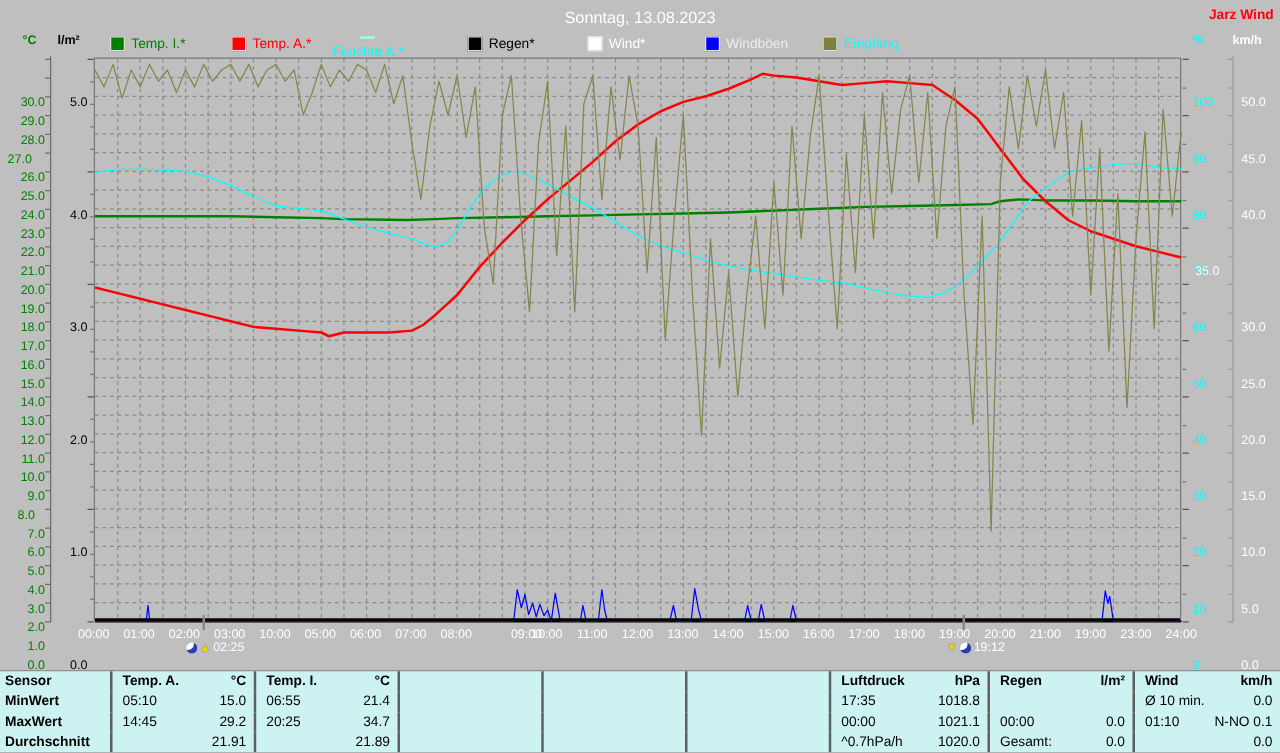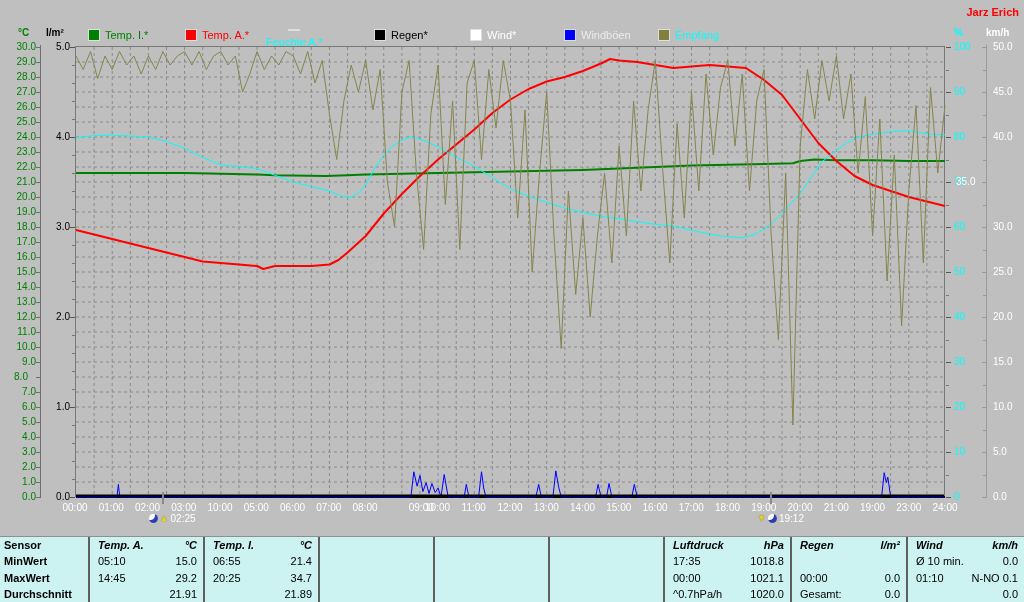--- a/index.html
+++ b/index.html
@@ -1,46 +1,47 @@
 <!DOCTYPE html>
 <html><head>
 <meta charset="utf-8">
 <style>
   html,body{margin:0;padding:0;background:#888;}
   #screen{position:relative;width:1024px;height:602px;background:#bfbfbf;overflow:hidden;
           font-family:"Liberation Sans", sans-serif;}
-  .ticklbl{position:absolute;font-size:10px;line-height:12px;white-space:nowrap;}
+  .ticklbl{position:absolute;font-size:10px;line-height:12px;white-space:nowrap;margin-top:36px;}
   .tick{position:absolute;height:1px;}
   .axisline{position:absolute;width:1px;}
   #title{position:absolute;left:0;top:6px;width:100%;text-align:center;color:#ffffff;font-size:13px;}
   #owner{position:absolute;right:5px;top:6px;color:#ff0000;font-size:11px;font-weight:bold;}
   .axis-head{position:absolute;font-size:10px;font-weight:bold;}
   .legend-item{position:absolute;top:29px;display:flex;align-items:center;gap:5px;height:12px;}
   .swatch{width:10px;height:10px;border:1px solid #dedede;display:inline-block;}
   .legend-label{font-size:11px;line-height:12px;white-space:nowrap;}
   #plot{position:absolute;left:74px;top:44px;width:874px;height:456px;}
   .xlbl{position:absolute;top:502px;width:40px;text-align:center;color:#ffffff;font-size:10px;}
   .marker{position:absolute;top:513px;display:flex;align-items:center;gap:2px;}
   .moon{width:9px;height:9px;border-radius:50%;background:#ffffff;box-shadow:inset -3px -3px 0 #2a3db0;display:inline-block;}
   .m-arrow{color:#f0d400;font-size:9px;line-height:9px;text-shadow:0 0 1px #555;}
   .m-time{color:#ffffff;font-size:10px;}
   .mtick{position:absolute;top:492px;width:2px;height:12px;background:#8a8a8a;}
   #stattable{position:absolute;left:0;top:536px;width:1024px;height:66px;background:#cdf2f2;
              border-top:1px solid #8f8f8f;display:grid;grid-template-rows:repeat(4,16.25px);font-size:11px;color:#000;}
   .trow{display:grid;grid-template-columns:88px 115px 115px 115px 115px 115px 127px 116px 118px;}
   .tcell{display:flex;justify-content:space-between;align-items:center;padding:0 6px 0 8px;overflow:hidden;white-space:nowrap;}
   .tcell.sep{border-left:2px solid #5f5f5f;}
-  .tcell.head{font-weight:bold;font-style:italic;}
+  .tcell.head{font-weight:bold;}
   .rowlab{font-weight:bold;padding:0 2px 0 4px;display:flex;align-items:center;}
 </style>
 </head>
 <body>
 
 <div id="screen">
-  <div id="owner">Jarz Erich</div>
+  <div id="title">Sonntag, 13.08.2023</div>
+  <div id="owner">Jarz Wind</div>
 
   <div class="axis-head" style="left:18px;top:27px;color:#008000;">°C</div>
   <div class="axis-head" style="left:46px;top:27px;color:#000000;">l/m²</div>
   <div class="axis-head" style="left:954px;top:27px;color:#00ffff;">%</div>
   <div class="axis-head" style="left:986px;top:27px;color:#ffffff;">km/h</div>
 
   <div id="legend">
       <div class="legend-item" style="left: 88px;">
         <div class="swatch" style="background: rgb(0, 128, 0);"></div>
         <div class="legend-label" style="color: rgb(0, 128, 0);">Temp. I.*</div>
@@ -120,21 +121,21 @@
       <div class="ticklbl" style="left: 6px; width: 30px; text-align: right; top: 161px; color: rgb(0, 128, 0);">22.0</div>
       <div class="tick" style="left: 36px; width: 4px; top: 167px; background: rgb(110, 110, 110);"></div>
       <div class="ticklbl" style="left: 6px; width: 30px; text-align: right; top: 146px; color: rgb(0, 128, 0);">23.0</div>
       <div class="tick" style="left: 36px; width: 4px; top: 152px; background: rgb(110, 110, 110);"></div>
       <div class="ticklbl" style="left: 6px; width: 30px; text-align: right; top: 131px; color: rgb(0, 128, 0);">24.0</div>
       <div class="tick" style="left: 36px; width: 4px; top: 137px; background: rgb(110, 110, 110);"></div>
       <div class="ticklbl" style="left: 6px; width: 30px; text-align: right; top: 116px; color: rgb(0, 128, 0);">25.0</div>
       <div class="tick" style="left: 36px; width: 4px; top: 122px; background: rgb(110, 110, 110);"></div>
       <div class="ticklbl" style="left: 6px; width: 30px; text-align: right; top: 101px; color: rgb(0, 128, 0);">26.0</div>
       <div class="tick" style="left: 36px; width: 4px; top: 107px; background: rgb(110, 110, 110);"></div>
-      <div class="ticklbl" style="left: 6px; width: 30px; text-align: right; top: 86px; color: rgb(0, 128, 0);">27.0</div>
+      <div class="ticklbl" style="left: 6px; width: 30px; text-align: left; top: 86px; color: rgb(0, 128, 0);">27.0</div>
       <div class="tick" style="left: 36px; width: 4px; top: 92px; background: rgb(110, 110, 110);"></div>
       <div class="ticklbl" style="left: 6px; width: 30px; text-align: right; top: 71px; color: rgb(0, 128, 0);">28.0</div>
       <div class="tick" style="left: 36px; width: 4px; top: 77px; background: rgb(110, 110, 110);"></div>
       <div class="ticklbl" style="left: 6px; width: 30px; text-align: right; top: 56px; color: rgb(0, 128, 0);">29.0</div>
       <div class="tick" style="left: 36px; width: 4px; top: 62px; background: rgb(110, 110, 110);"></div>
       <div class="ticklbl" style="left: 6px; width: 30px; text-align: right; top: 41px; color: rgb(0, 128, 0);">30.0</div>
       <div class="tick" style="left: 36px; width: 4px; top: 47px; background: rgb(110, 110, 110);"></div>
       <div class="ticklbl" style="left: 42px; width: 28px; text-align: right; top: 491px; color: rgb(0, 0, 0);">0.0</div>
       <div class="tick" style="left: 70px; width: 5px; top: 497px; background: rgb(85, 85, 85);"></div>
       <div class="ticklbl" style="left: 42px; width: 28px; text-align: right; top: 401px; color: rgb(0, 0, 0);">1.0</div>

